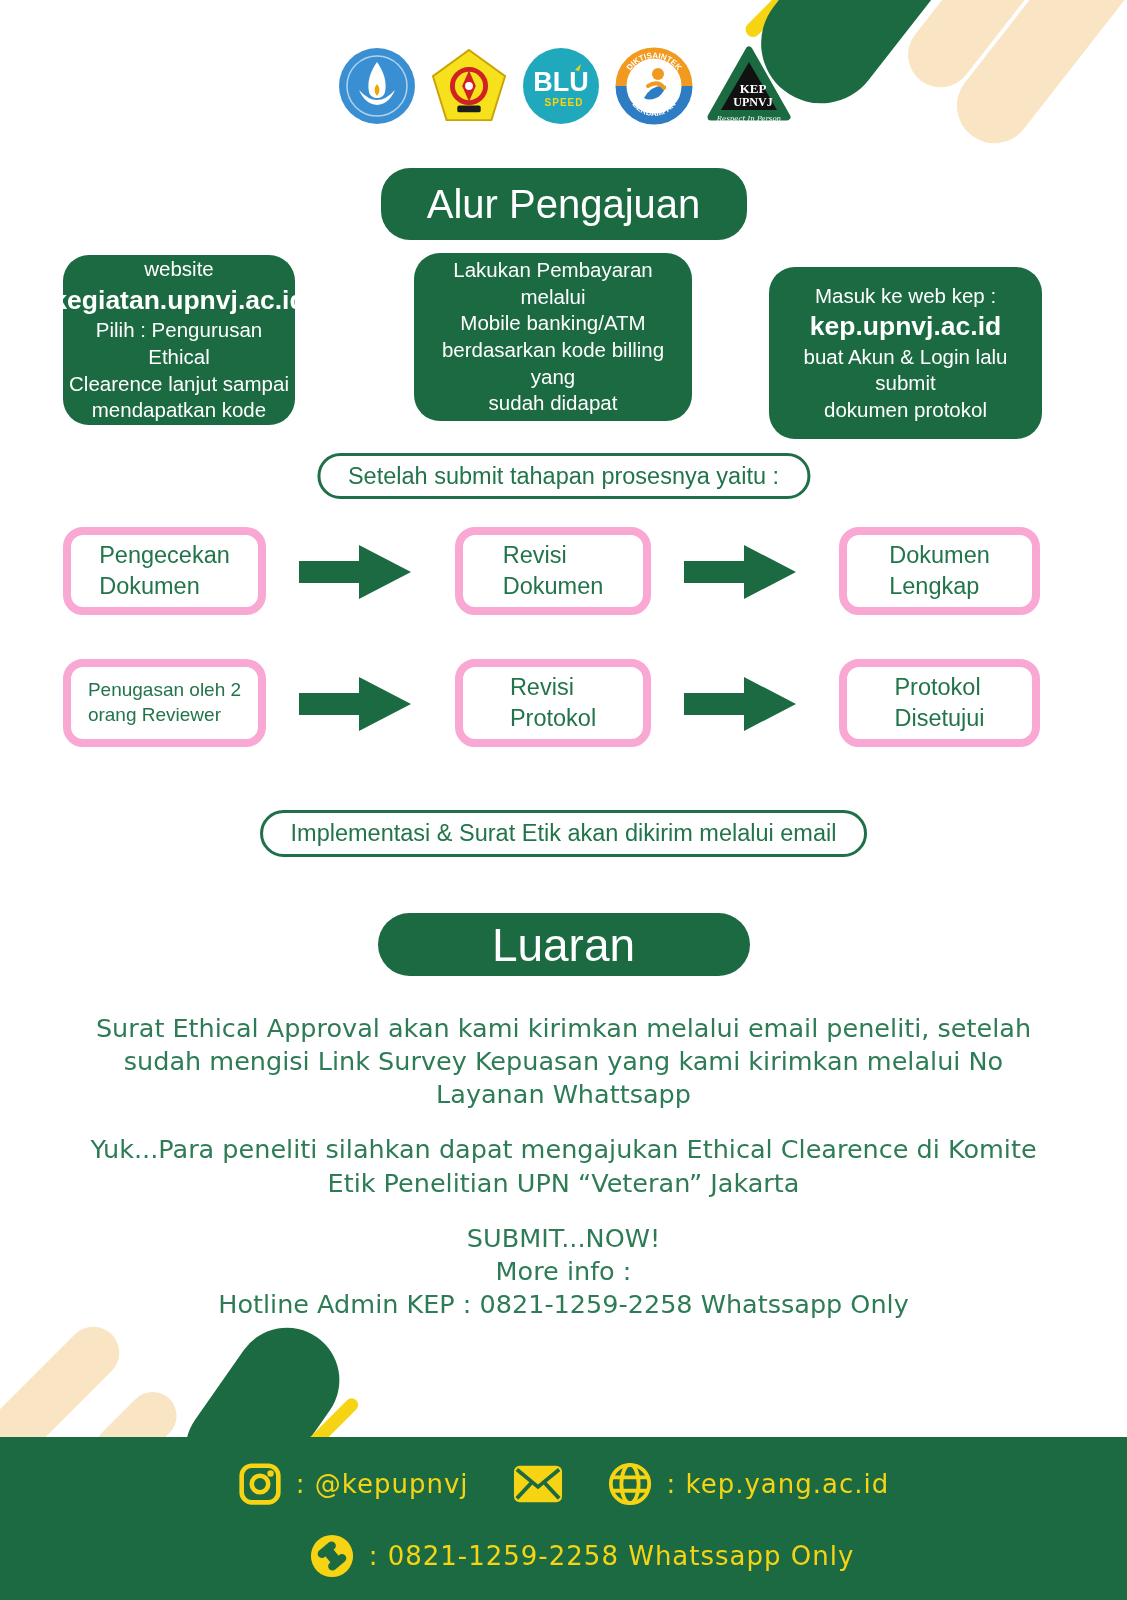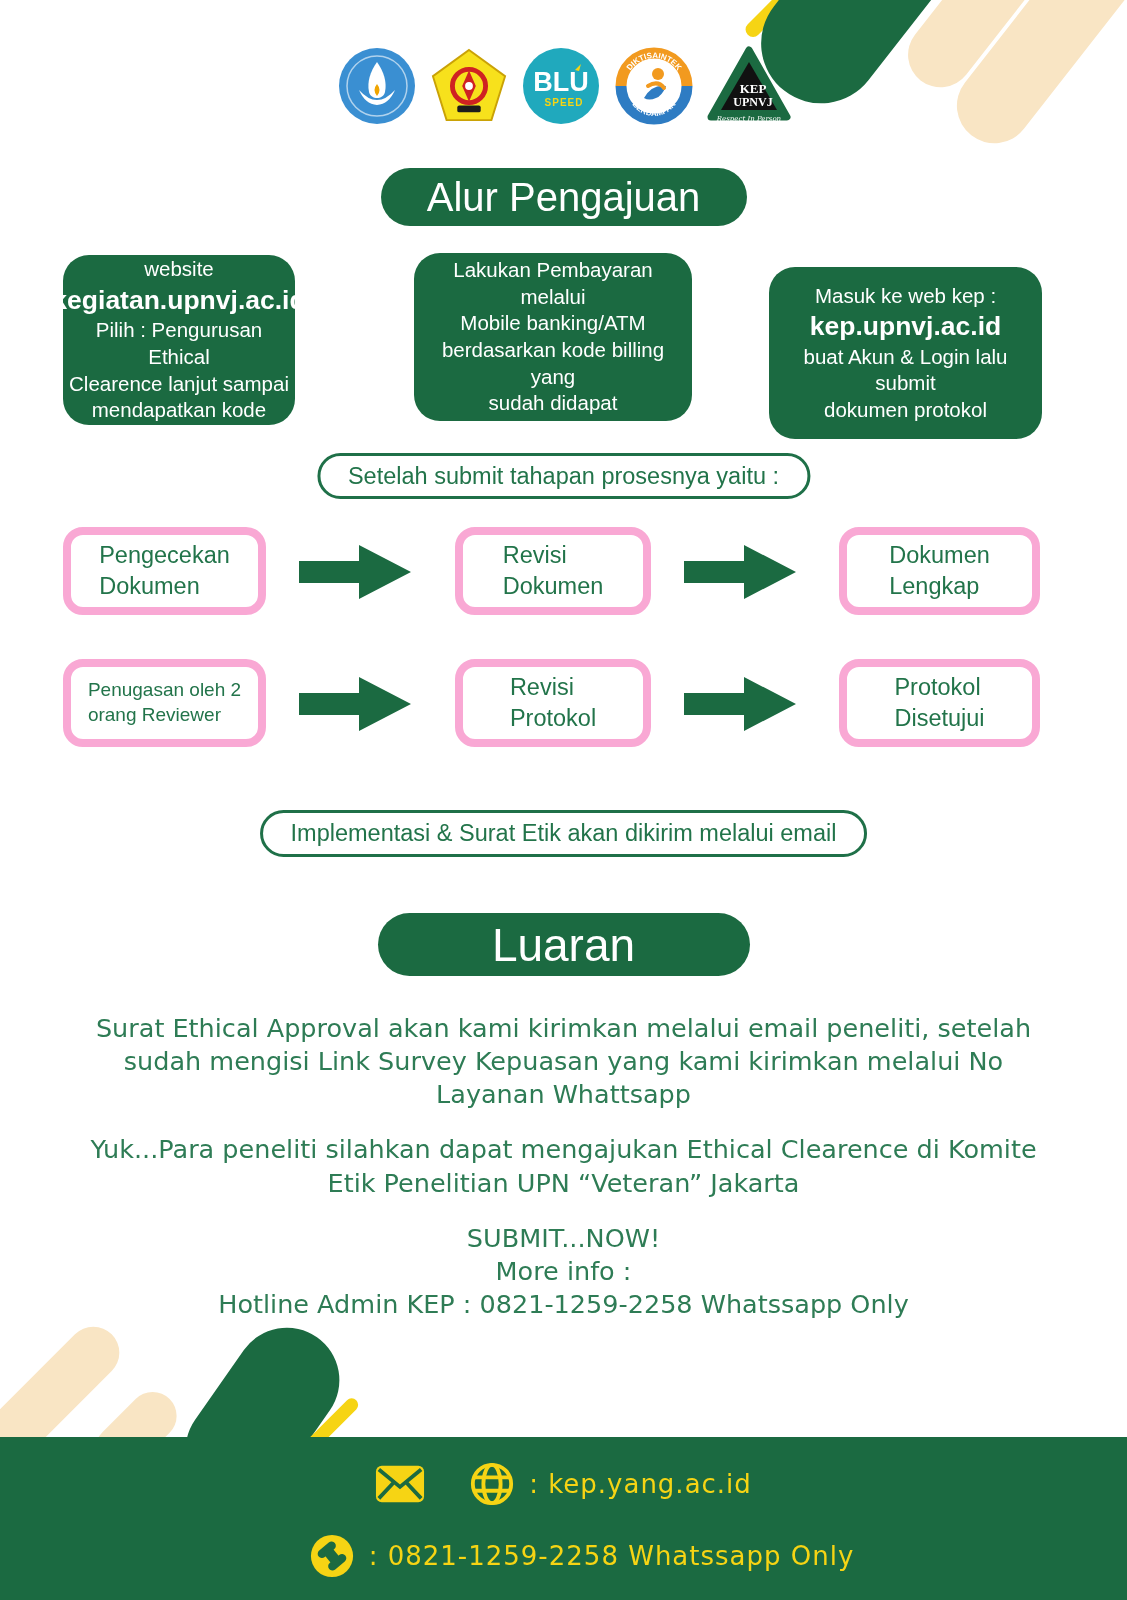--- a/index.html
+++ b/index.html
@@ -11,21 +11,21 @@
   .green-bg{background:#1b6a41;}
   .beige-bg{background:#f9e5c4;}
   .yellow-bg{background:#f6d414;}
   
   .logo-row{position:absolute;top:46px;left:0;right:0;display:flex;justify-content:center;
             align-items:center;gap:13px;z-index:2;}
   .logo-row svg{display:block;}
   
   .pill-solid{position:absolute;left:50%;transform:translateX(-50%);background:#1b6a41;color:#ffffff;
               display:flex;align-items:center;justify-content:center;z-index:2;white-space:nowrap;}
-  .title-pill{top:168px;width:366px;height:58px;border-radius:29px;font-size:40px;font-weight:400;}
+  .title-pill{top:168px;width:366px;height:72px;border-radius:29px;font-size:40px;font-weight:400;}
   .luaran-pill{top:913px;width:372px;height:63px;border-radius:32px;font-size:46px;}
   .pill-outline{position:absolute;left:50%;transform:translateX(-50%);border:3px solid #1f7048;
                 border-radius:24px;color:#22744a;display:flex;align-items:center;justify-content:center;
                 padding:0 28px;white-space:nowrap;z-index:2;font-size:23.5px;}
   .process-banner{top:453px;height:40px;}
   .result-banner{top:810px;height:41px;}
   
   .step-box{position:absolute;background:#1b6a41;border-radius:26px;color:#ffffff;z-index:2;
             display:flex;flex-direction:column;align-items:center;justify-content:center;
             text-align:center;padding:10px 6px;box-sizing:border-box;line-height:1.3;}
@@ -187,20 +187,30 @@
 Etik Penelitian UPN “Veteran” Jakarta</p>
     <p class="tight">SUBMIT...NOW!</p>
     <p class="tight">More info :</p>
     <p class="tight">Hotline Admin KEP : 0821-1259-2258 Whatssapp Only</p>
   </div>
 
   <div class="footer">
     <div class="footer-row footer-row1">
       <div class="contact">
         <span>
+          <svg width="44" height="44" viewBox="0 0 48 48">
+            <rect x="4" y="4" width="40" height="40" rx="11" fill="none" stroke="#f6d414" stroke-width="5"></rect>
+            <circle cx="24" cy="24" r="9" fill="none" stroke="#f6d414" stroke-width="5"></circle>
+            <circle cx="35.5" cy="12.5" r="3.5" fill="#f6d414"></circle>
+          </svg>
+        </span>
+        <span>: @kepupnvj</span>
+      </div>
+      <div class="contact">
+        <span>
           <svg width="50" height="40" viewBox="0 0 52 40">
             <rect x="1" y="1" width="50" height="38" rx="6" fill="#f6d414"></rect>
             <path d="M4 5 L26 23 L48 5" fill="none" stroke="#1b6a41" stroke-width="4"></path>
             <path d="M4 35 L19 19 M48 35 L33 19" fill="none" stroke="#1b6a41" stroke-width="4"></path>
           </svg>
         </span>
       </div>
       <div class="contact">
         <span>
           <svg width="46" height="46" viewBox="0 0 48 48">

